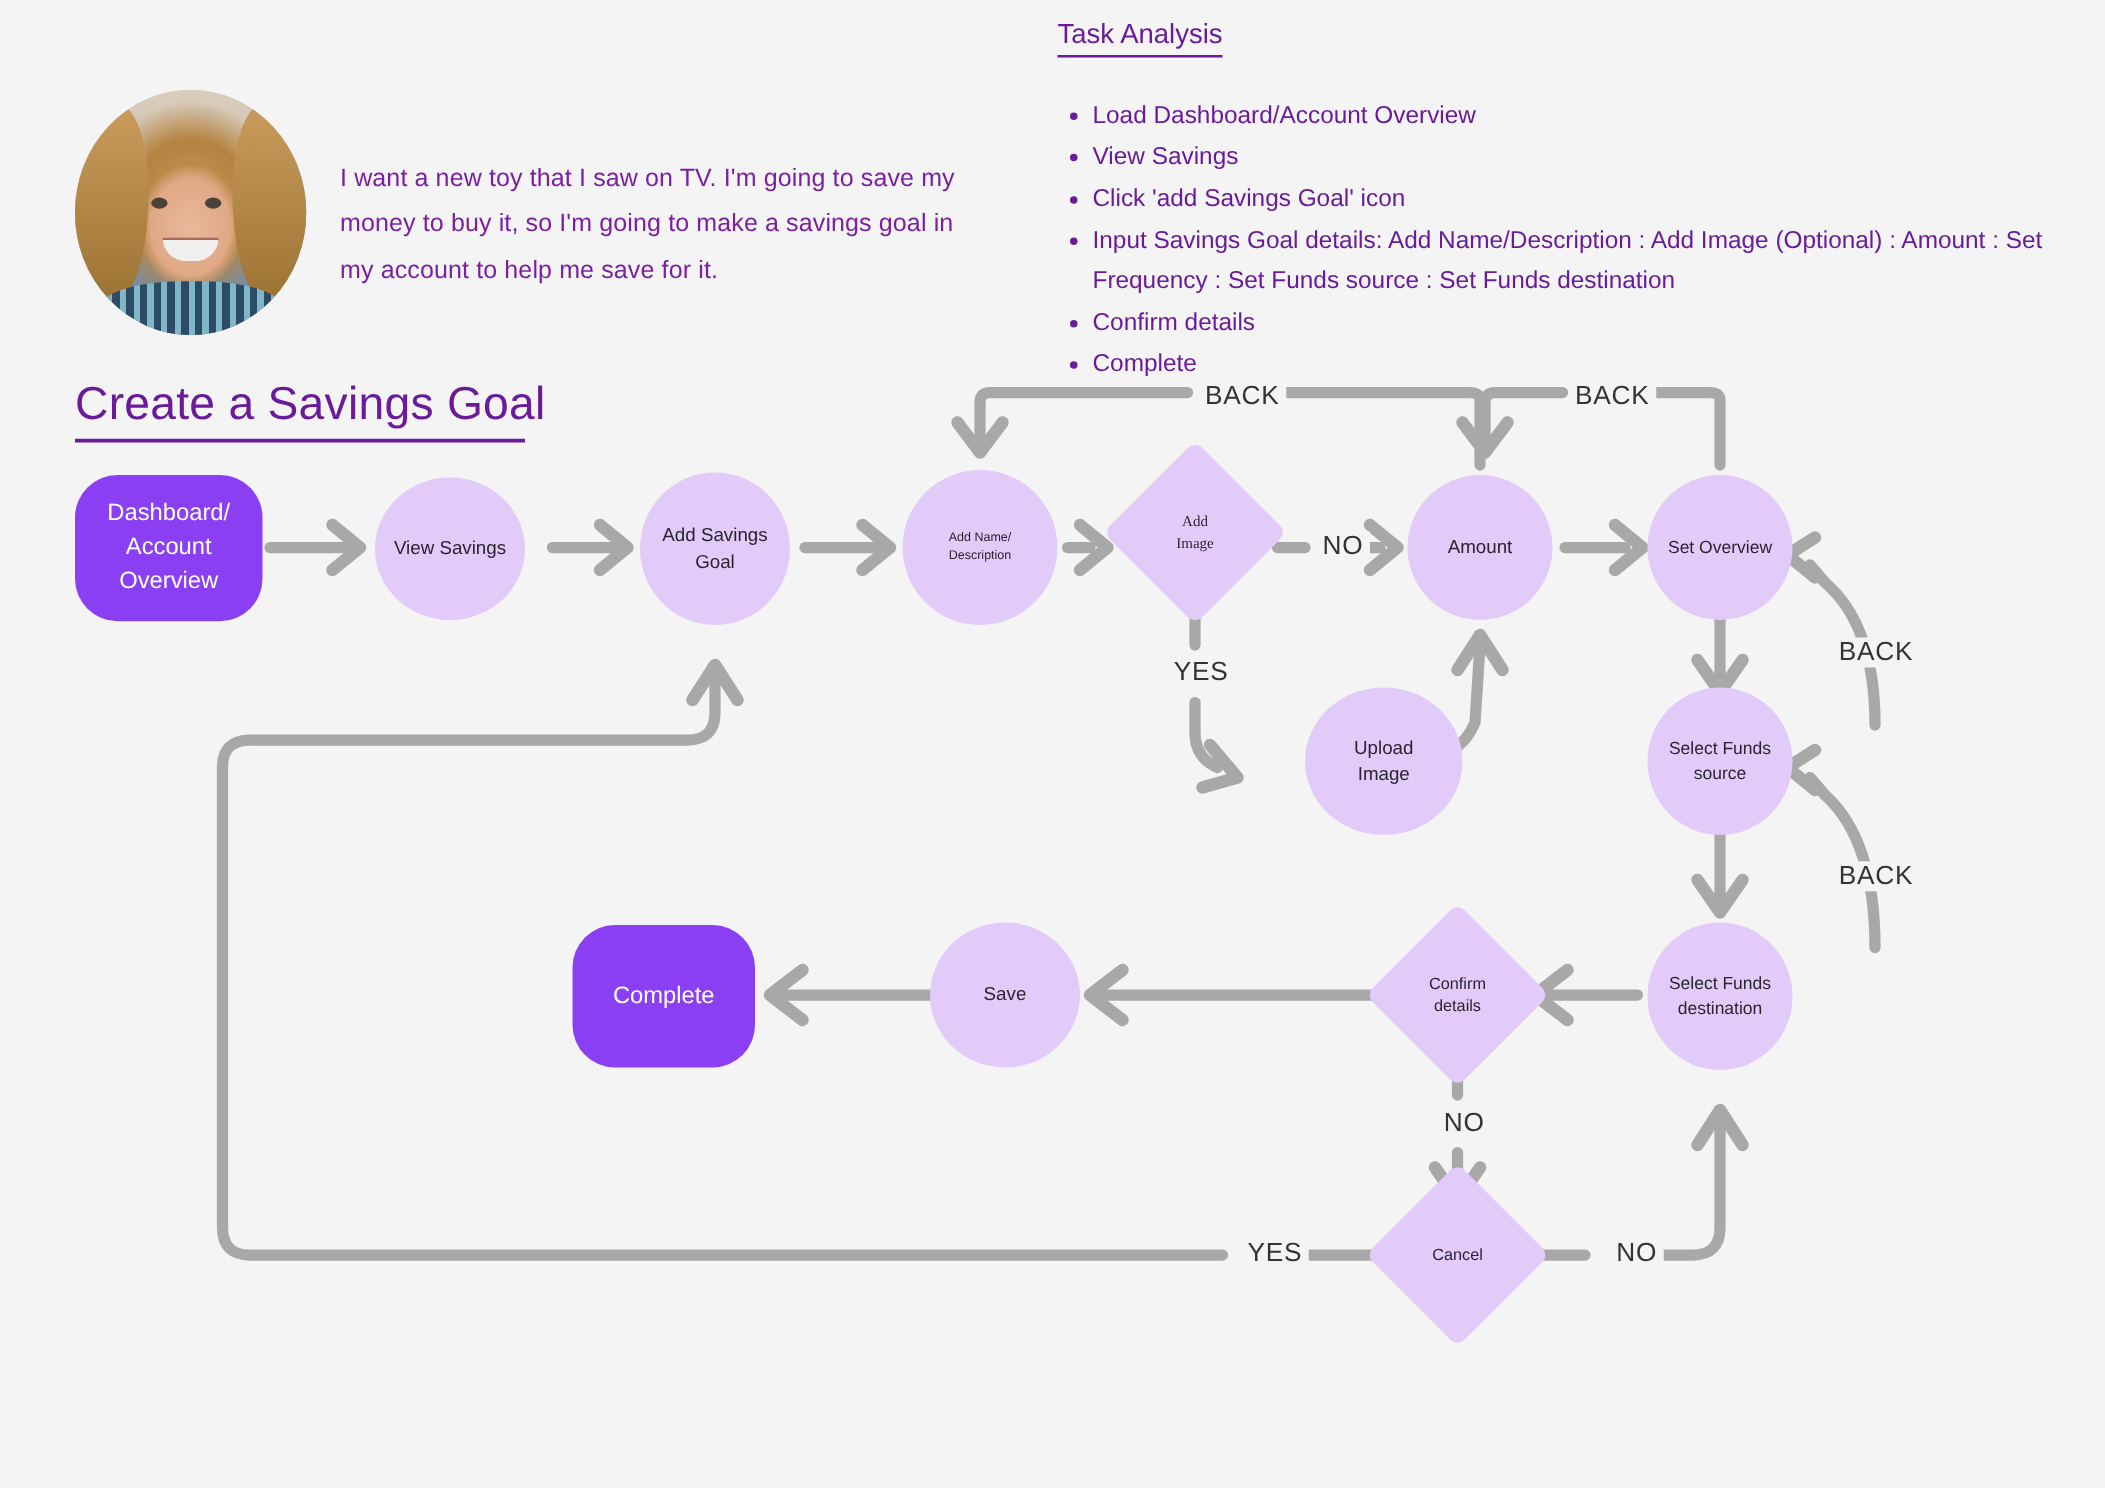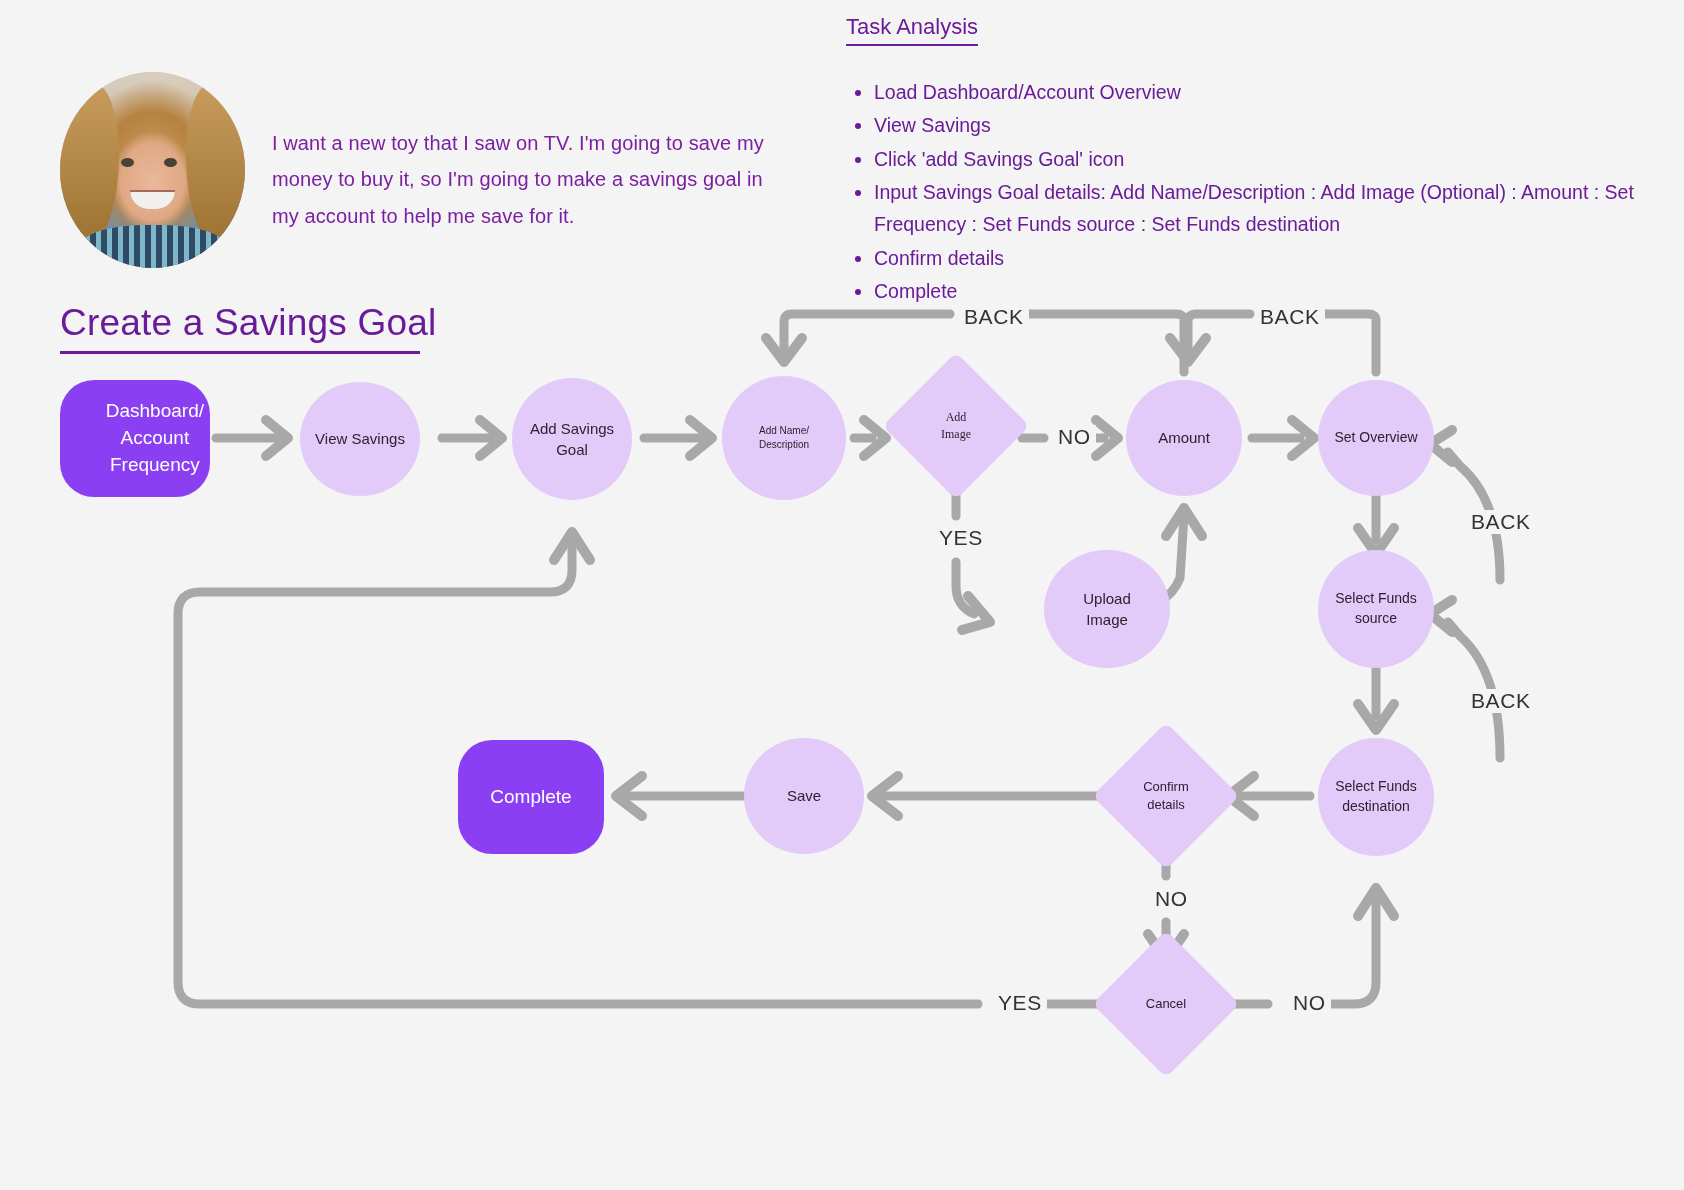--- a/index.html
+++ b/index.html
@@ -275,25 +275,25 @@
   <div class="edge-label" style="left:959px;  top:305px;">BACK</div>
   <div class="edge-label" style="left:1255px; top:305px;">BACK</div>
   <div class="edge-label" style="left:1466px; top:510px;">BACK</div>
   <div class="edge-label" style="left:1466px; top:689px;">BACK</div>
   <div class="edge-label" style="left:1053px; top:425px;">NO</div>
   <div class="edge-label" style="left:934px;  top:526px;">YES</div>
   <div class="edge-label" style="left:1150px; top:887px;">NO</div>
   <div class="edge-label" style="left:993px;  top:991px;">YES</div>
   <div class="edge-label" style="left:1288px; top:991px;">NO</div>
 
-  <div class="node rounded" style="left:60px; top:380px; width:150px; height:117px; font-size:19px;justify-content:flex-end;">
+  <div class="node rounded" style="left:60px; top:380px; width:150px; height:117px; font-size:19px;">
     <div class="lbl">
       <div>Dashboard/</div>
       <div>Account</div>
-      <div>Frequency</div>
+      <div>Overview</div>
     </div>
   </div>
 
   <div class="node ellipse" style="left:300px; top:382px; width:120px; height:114px; font-size:15px;">
     <div class="lbl">View Savings</div>
   </div>
 
   <div class="node ellipse" style="left:512px; top:378px; width:120px; height:122px; font-size:15px;">
     <div class="lbl">
       <div>Add Savings</div>

